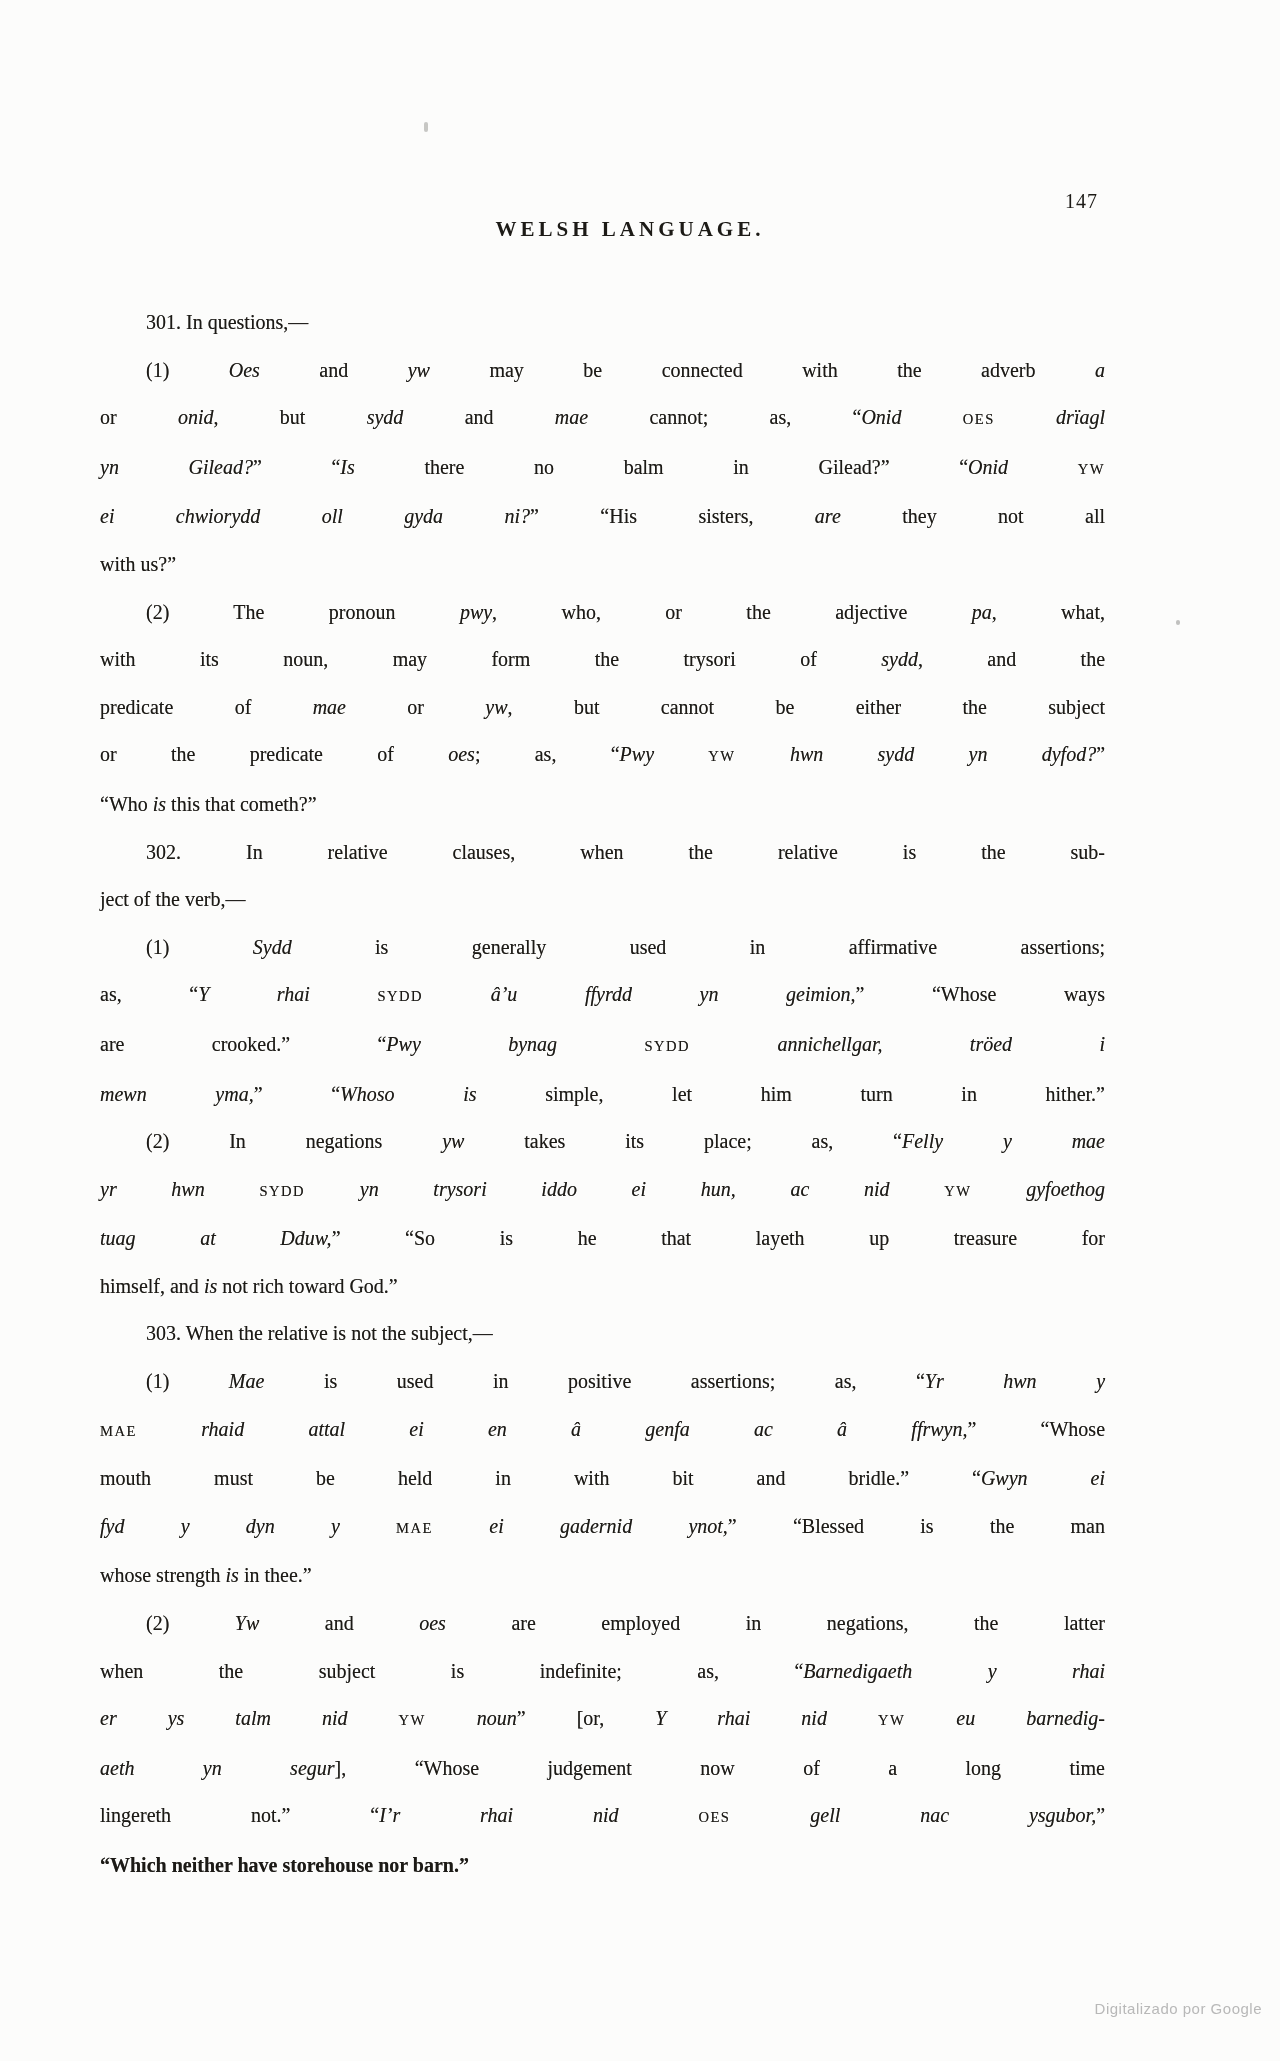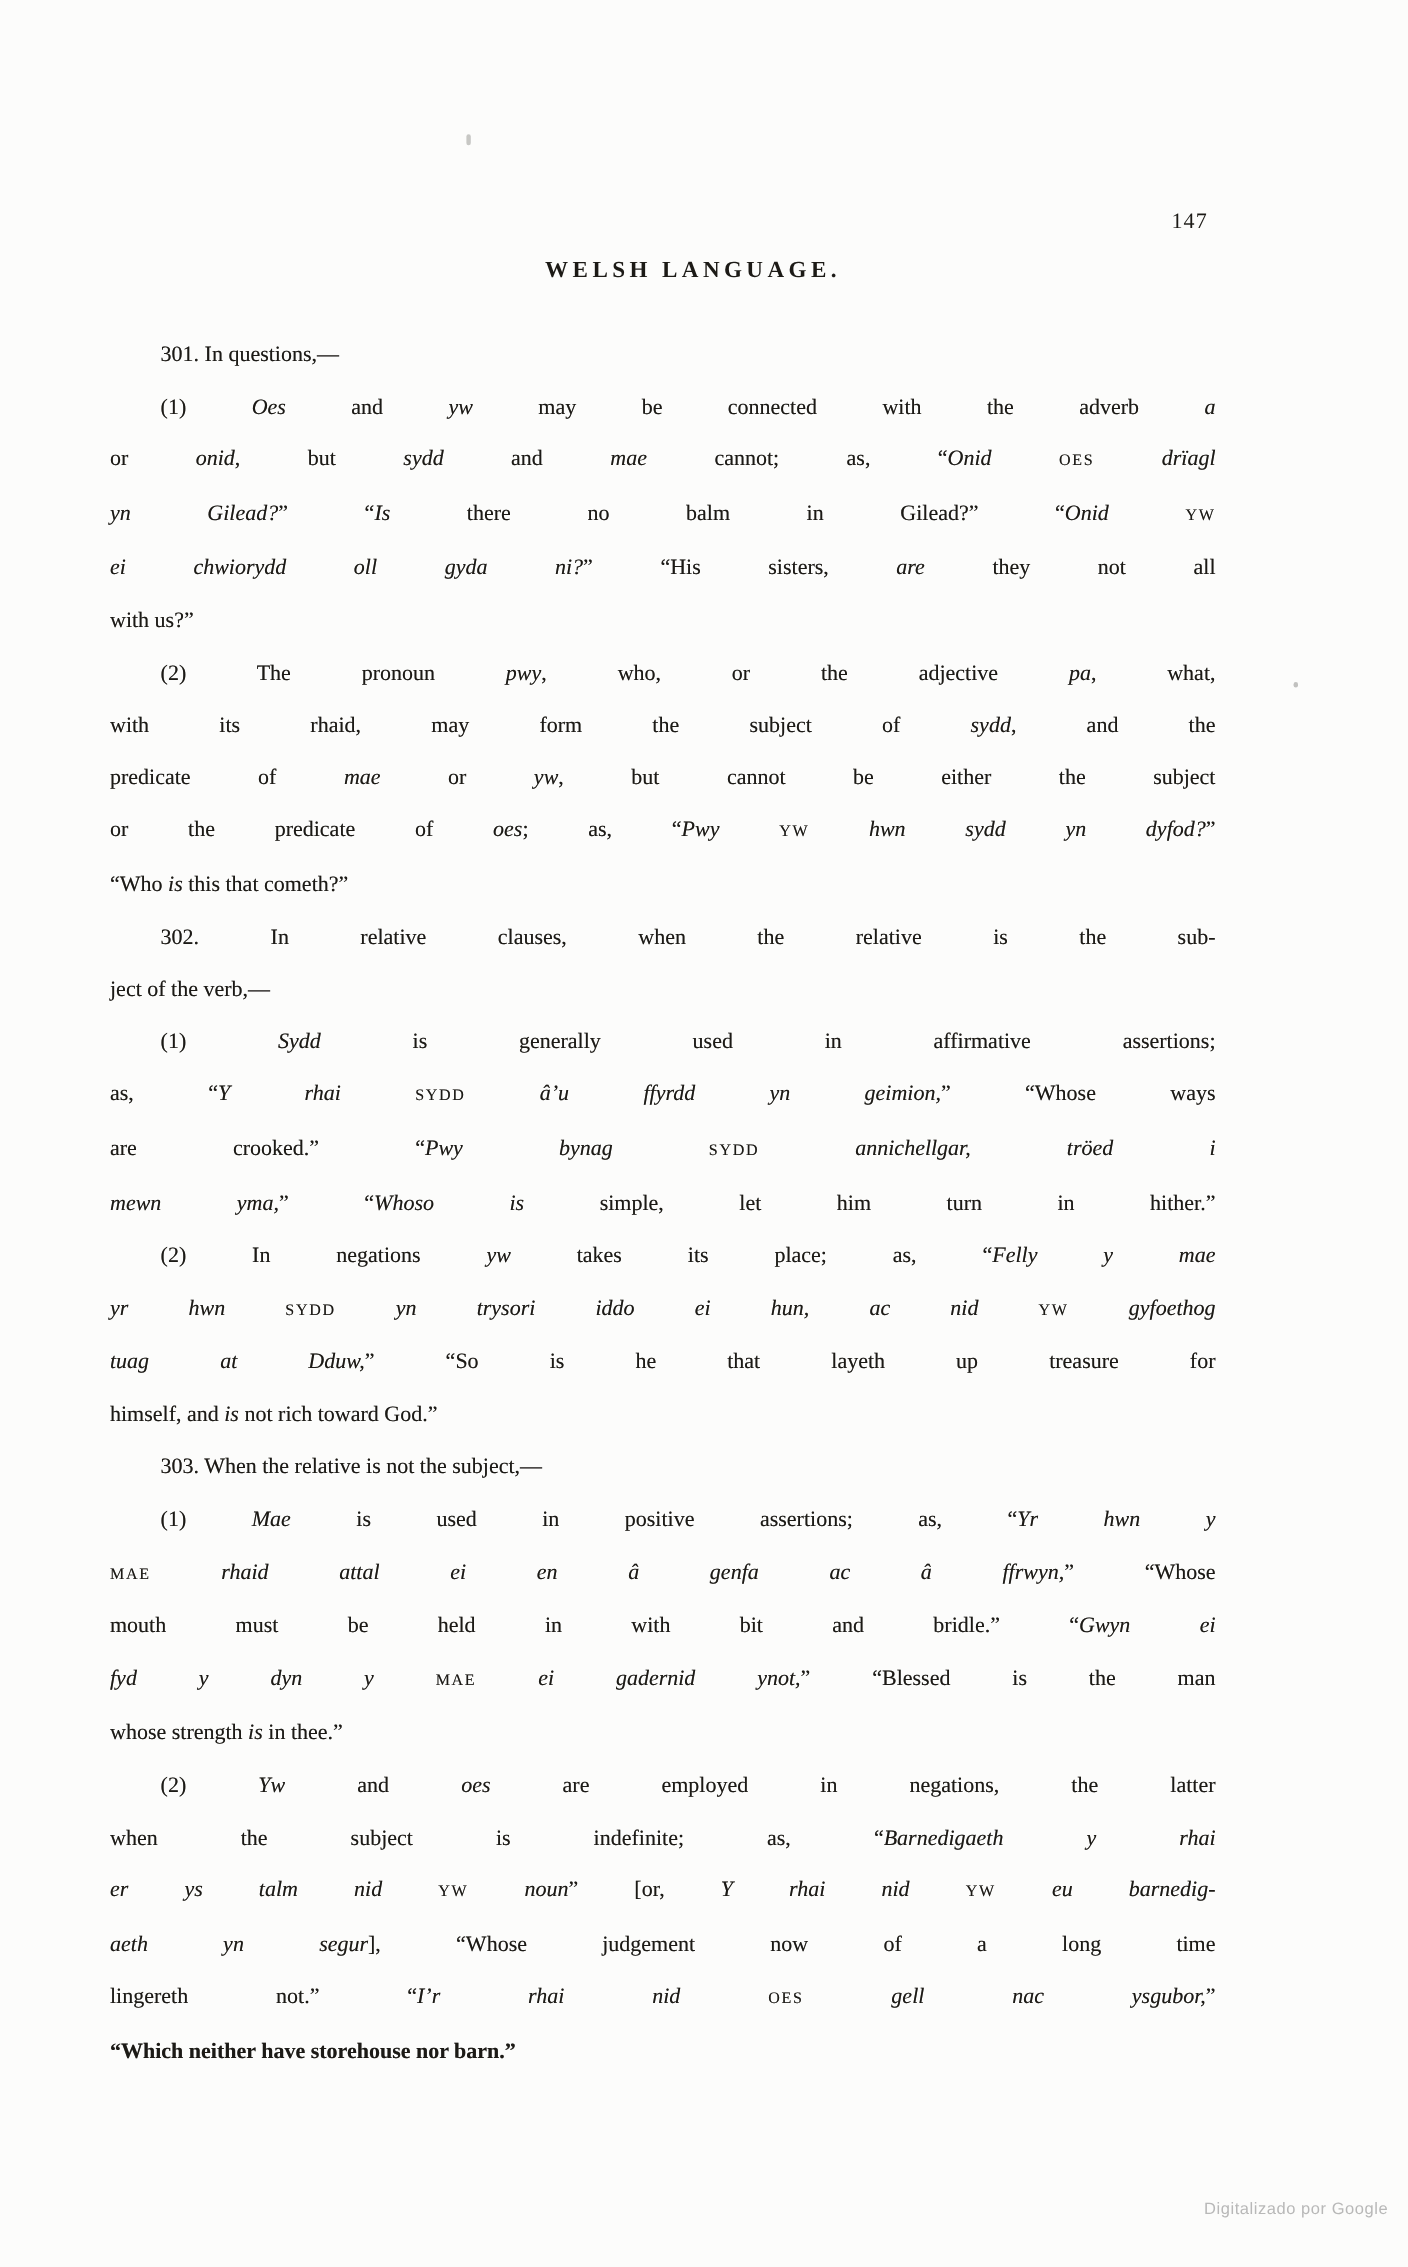--- a/index.html
+++ b/index.html
@@ -13,21 +13,21 @@
     background: var(--paper);
     color: var(--ink);
     font-family: "Liberation Serif", serif;
     position: relative;
     overflow: hidden;
   }
   .page { position: absolute; inset: 0; }
 
   .running-title {
     position: absolute;
-    top: 233px; left: 420px; width: 420px;
+    top: 217px; left: 420px; width: 420px;
     text-align: center;
     font-size: 21px;
     font-weight: bold;
     letter-spacing: 4px;
     white-space: nowrap;
   }
   .page-number {
     position: absolute;
     top: 190px; right: 182px;
     font-size: 20px;
@@ -72,21 +72,21 @@
   <div class="page-number">147</div>
 
   <div class="text-block">
       <div class="line in"><span>301. In questions,—</span></div>
       <div class="line in j"><span>(1) </span><span class="i">Oes</span><span> and </span><span class="i">yw</span><span> may be connected with the adverb </span><span class="i">a</span></div>
       <div class="line j"><span>or </span><span class="i">onid</span><span>, but </span><span class="i">sydd</span><span> and </span><span class="i">mae</span><span> cannot; as, “</span><span class="i">Onid</span><span> </span><span class="sc">OES</span><span> </span><span class="i">drïagl</span></div>
       <div class="line j"><span class="i">yn Gilead?</span><span>” “</span><span class="i">Is</span><span> there no balm in Gilead?”  “</span><span class="i">Onid</span><span> </span><span class="sc">YW</span></div>
       <div class="line j"><span class="i">ei chwiorydd oll gyda ni?</span><span>” “His sisters, </span><span class="i">are</span><span> they not all</span></div>
       <div class="line"><span>with us?”</span></div>
       <div class="line in j"><span>(2) The pronoun </span><span class="i">pwy</span><span>, who, or the adjective </span><span class="i">pa</span><span>, what,</span></div>
-      <div class="line j"><span>with its rhaid, may form the subject of </span><span class="i">sydd</span><span>, and the</span></div>
+      <div class="line j"><span>with its noun, may form the trysori of </span><span class="i">sydd</span><span>, and the</span></div>
       <div class="line j"><span>predicate of </span><span class="i">mae</span><span> or </span><span class="i">yw</span><span>, but cannot be either the subject</span></div>
       <div class="line j"><span>or the predicate of </span><span class="i">oes</span><span>; as, “</span><span class="i">Pwy</span><span> </span><span class="sc">YW</span><span> </span><span class="i">hwn sydd yn dyfod?</span><span>”</span></div>
       <div class="line"><span>“Who </span><span class="i">is</span><span> this that cometh?”</span></div>
       <div class="line in j"><span>302. In relative clauses, when the relative is the sub-</span></div>
       <div class="line"><span>ject of the verb,—</span></div>
       <div class="line in j"><span>(1) </span><span class="i">Sydd</span><span> is generally used in affirmative assertions;</span></div>
       <div class="line j"><span>as, “</span><span class="i">Y rhai</span><span> </span><span class="sc">SYDD</span><span> </span><span class="i">â’u ffyrdd yn geimion,</span><span>” “Whose ways</span></div>
       <div class="line j"><span>are crooked.”  “</span><span class="i">Pwy bynag</span><span> </span><span class="sc">SYDD</span><span> </span><span class="i">annichellgar, tröed i</span></div>
       <div class="line j"><span class="i">mewn yma,</span><span>” “</span><span class="i">Whoso is</span><span> simple, let him turn in hither.”</span></div>
       <div class="line in j"><span>(2) In negations </span><span class="i">yw</span><span> takes its place; as, “</span><span class="i">Felly y mae</span></div>

